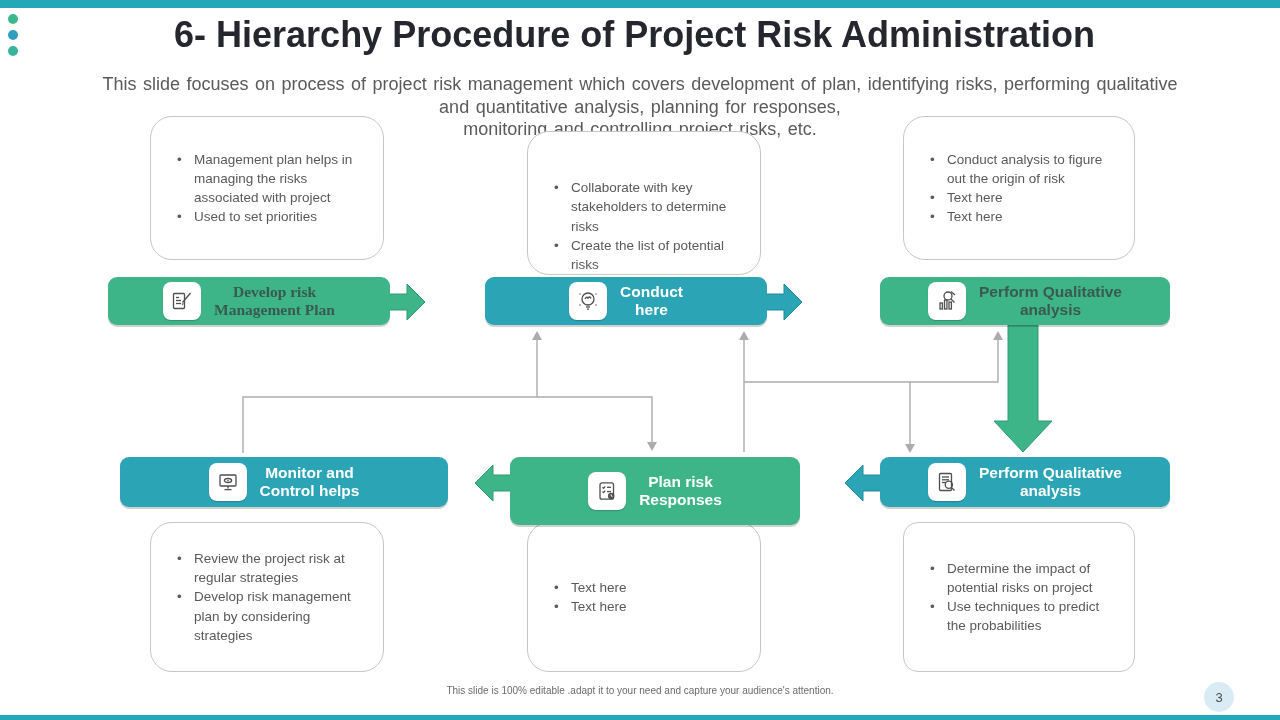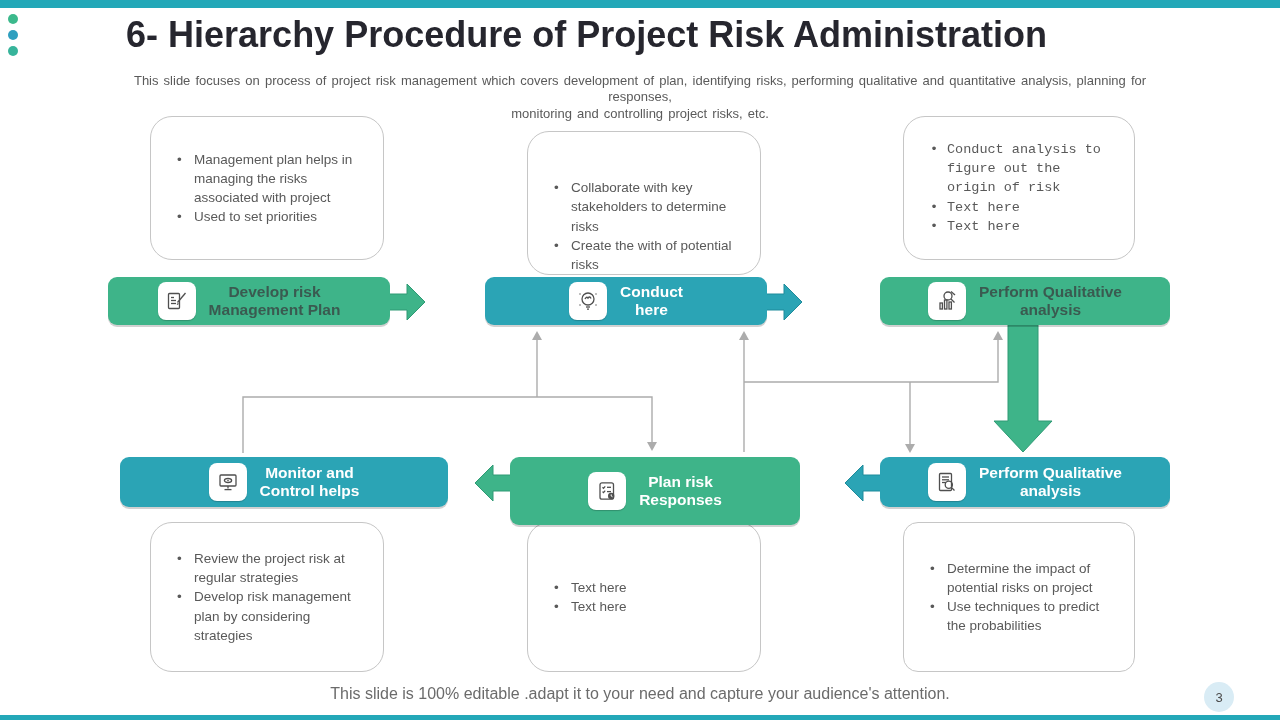--- a/index.html
+++ b/index.html
@@ -8,63 +8,63 @@
 
   .top-bar{position:absolute;left:0;top:0;width:1280px;height:8px;background:#23A8B8;}
   .bottom-bar{position:absolute;left:0;bottom:0;width:1280px;height:5px;background:#23A8B8;}
 
   .dot{position:absolute;width:10px;height:10px;border-radius:50%;}
   .dot.d1{left:8px;top:14px;background:#3CB98C;}
   .dot.d2{left:8px;top:30px;background:#2E9FBF;}
   .dot.d3{left:8px;top:46px;background:#37B49B;}
 
   .title{position:absolute;left:0;top:14px;width:1173px;text-align:center;
-         font-size:36px;font-weight:bold;color:#26262E;letter-spacing:0px;}
+         font-size:36px;font-weight:bold;color:#26262E;letter-spacing:0px;padding-left:48px;}
   .subtitle{position:absolute;left:100px;top:73px;width:1080px;text-align:center;
-            font-size:13px;color:#5A5A5A;line-height:1.25;word-spacing:1.5px;}
+            font-size:18px;color:#5A5A5A;line-height:1.25;word-spacing:1.5px;}
 
   .note-box{position:absolute;border:1px solid #C6C6C6;border-radius:22px;background:#fff;
             display:flex;align-items:center;}
   .note-box ul{list-style:none;margin:0;padding:0 22px 0 26px;width:100%;}
   .note-box li{position:relative;padding-left:17px;font-size:13.5px;color:#595959;line-height:1.42;}
   .note-box li::before{content:"\2022";position:absolute;left:0;top:0;color:#595959;}
 
   .nb-tl{left:150px;top:116px;width:232px;height:142px;}
   .nb-tm{left:527px;top:131px;width:232px;height:142px;align-items:flex-end;}
-  .nb-tr{left:903px;top:116px;width:230px;height:142px;font-family:Liberation Mono, monospace;}
+  .nb-tr{left:903px;top:116px;width:230px;height:142px;}
   .nb-bl{left:150px;top:522px;width:232px;height:148px;}
   .nb-bm{left:527px;top:522px;width:232px;height:148px;}
   .nb-br{left:903px;top:522px;width:230px;height:148px;border-radius:15px;}
 
   .banner{position:absolute;border-radius:9px;display:flex;align-items:center;justify-content:center;
           gap:13px;box-shadow:0 2px 0 rgba(0,0,0,0.18);z-index:3;}
   .banner.green{background:#3EB489;}
   .banner.teal{background:#2BA4B5;}
   .banner .label{font-weight:bold;font-size:15.5px;line-height:1.18;text-align:center;color:#FFFFFF;}
   .banner .label.dark{color:#3A5A50;}
   .icon-box{width:38px;height:38px;background:#FFFFFF;border-radius:8px;display:flex;
             align-items:center;justify-content:center;box-shadow:0 1px 1px rgba(0,0,0,0.2);flex:0 0 auto;}
 
-  .bn-develop{left:108px;top:277px;width:282px;height:48px;}
+  .bn-develop{left:108px;top:277px;width:282px;height:48px;font-family:Liberation Serif, serif;}
   .bn-identify{left:485px;top:277px;width:282px;height:48px;}
   .bn-qual-top{left:880px;top:277px;width:290px;height:48px;}
   .bn-monitor{left:120px;top:457px;width:328px;height:50px;}
   .bn-plan{left:510px;top:457px;width:290px;height:68px;}
   .bn-qual-bottom{left:880px;top:457px;width:290px;height:50px;}
 
   .side-arrow{position:absolute;z-index:2;}
   .sa-1{left:386px;top:279px;}
   .sa-2{left:763px;top:279px;}
   .sa-3{left:474px;top:460px;}
   .sa-4{left:844px;top:460px;}
 
   .overlay{position:absolute;left:0;top:0;width:1280px;height:720px;z-index:1;pointer-events:none;}
 
   .footer-note{position:absolute;left:0;top:685px;width:1280px;text-align:center;
-               font-size:16px;color:#6B6B6B;}
+               font-size:10px;color:#6B6B6B;}
   .page-badge{position:absolute;left:1204px;top:682px;width:30px;height:30px;border-radius:50%;
               background:#D9ECF5;display:flex;align-items:center;justify-content:center;
               font-size:13px;color:#4A4A4A;}
   svg{display:block;}
 </style>
 </head>
 <body>
 
 <div class="slide">
 
@@ -82,21 +82,21 @@
 
   <div class="note-box nb-tl">
     <ul>
       <li>Management plan helps in managing the risks associated with project</li>
       <li>Used to set priorities</li>
     </ul>
   </div>
   <div class="note-box nb-tm">
     <ul>
       <li>Collaborate with key stakeholders to determine risks</li>
-      <li>Create the with of potential risks</li>
+      <li>Create the list of potential risks</li>
     </ul>
   </div>
   <div class="note-box nb-tr">
     <ul>
       <li>Conduct analysis to figure out the origin of risk</li>
       <li>Text here</li>
       <li>Text here</li>
     </ul>
   </div>
   <div class="note-box nb-bl">

